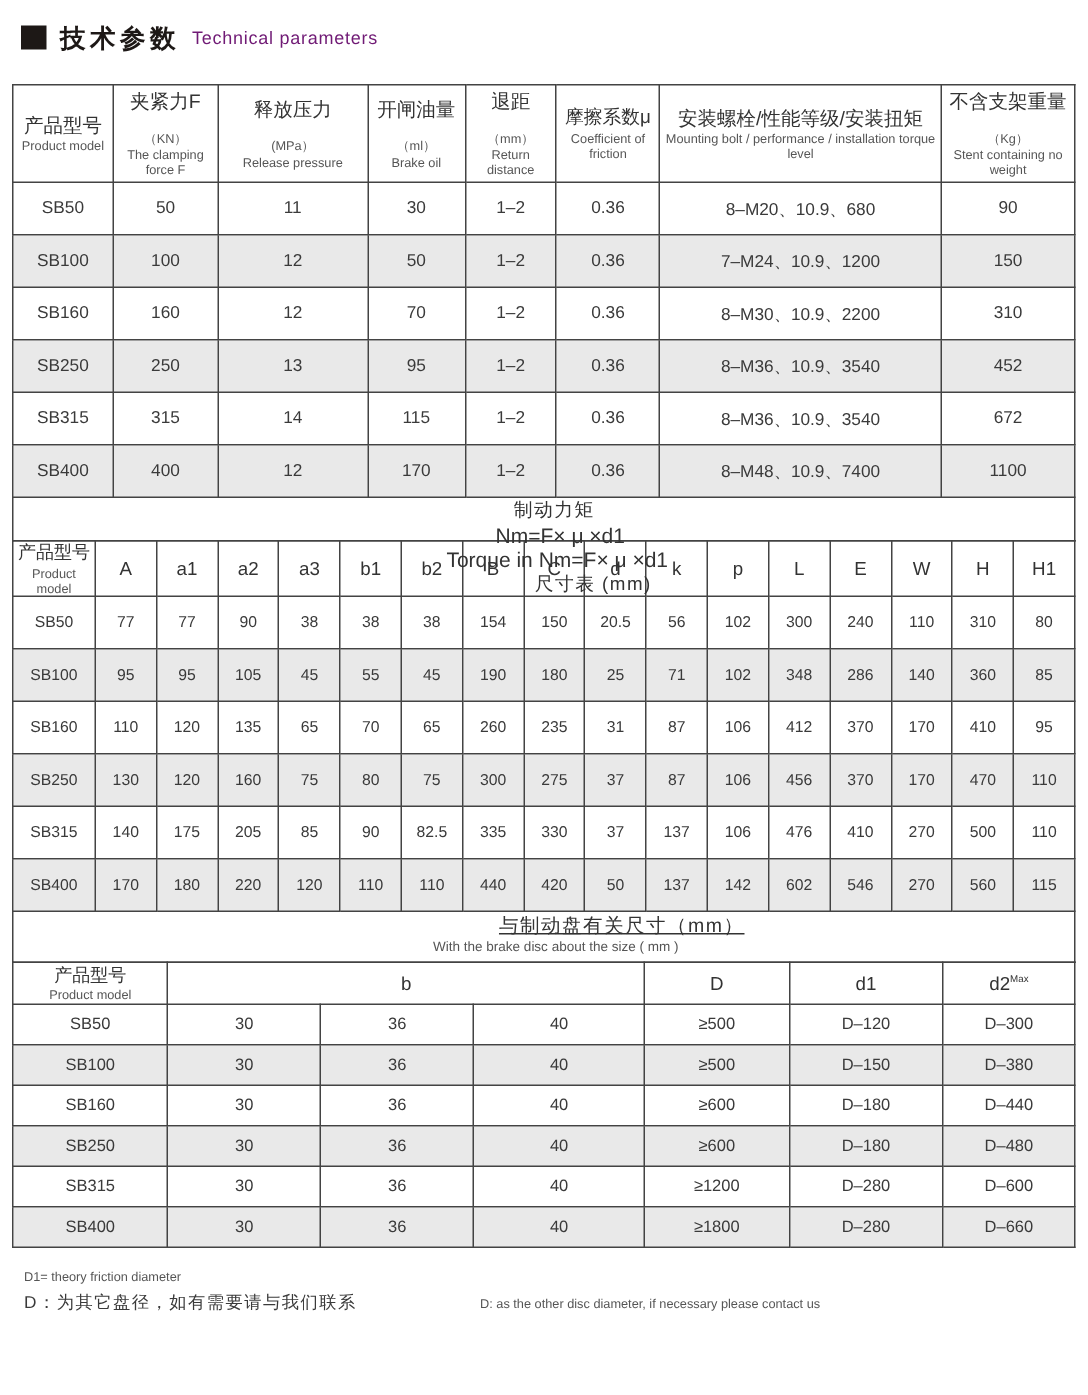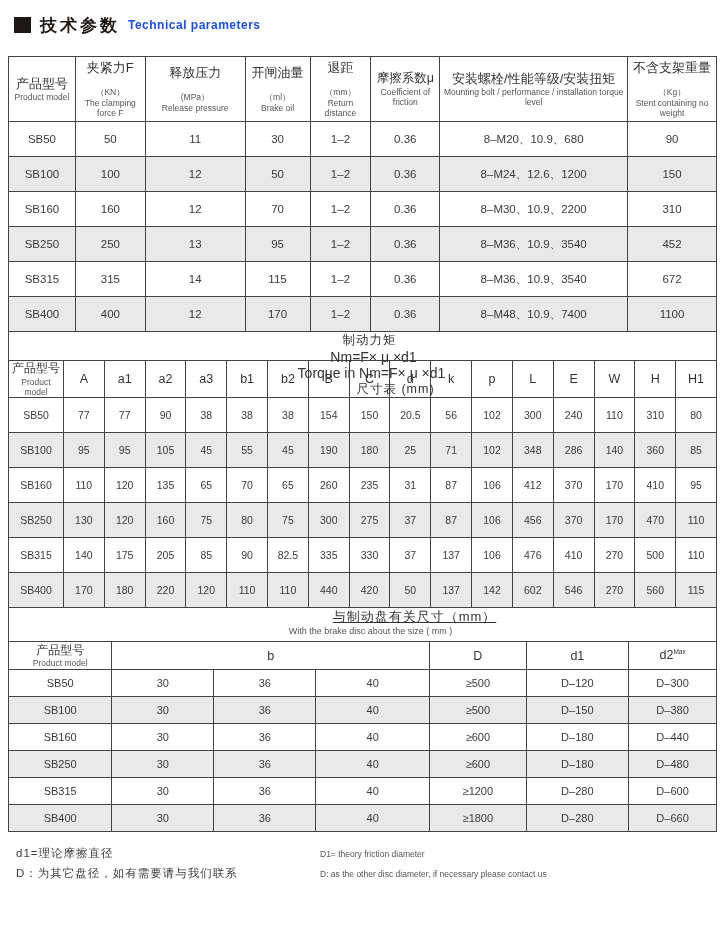--- a/index.html
+++ b/index.html
@@ -13,21 +13,21 @@
   }
   .page { width: 582px; height: 930px; border-radius: 12px; }
 
   
   .title-row {
     display: flex; align-items: center;
     padding: 12px 0 0 14px; height: 38px;
   }
   .title-square { width: 17px; height: 16px; background: #1d1816; margin-right: 9px; }
   .title-zh { font-size: 17px; font-weight: bold; color: #1d1816; letter-spacing: 3px; }
-  .title-en { font-size: 12px; font-weight: bold; color: #1d4ed8; margin-left: 8px; letter-spacing: .5px; }
+  .title-en { font-size: 12px; font-weight: normal; color: #701a75; margin-left: 8px; letter-spacing: .5px; }
 
   .sheet { margin: 18px 8px 0 8px; width: 709px; }
 
   table { border-collapse: collapse; width: 709px; table-layout: fixed; }
   td, th {
     border: 1px solid #434343;
     text-align: center; vertical-align: middle;
     padding: 0; font-weight: normal;
     overflow: hidden;
   }
@@ -153,21 +153,21 @@
             <td>8–M20、10.9、680</td>
             <td>90</td>
           </tr>
           <tr class="alt">
             <td>SB100</td>
             <td>100</td>
             <td>12</td>
             <td>50</td>
             <td>1–2</td>
             <td>0.36</td>
-            <td>8–M24、12.6、1200</td>
+            <td>7–M24、10.9、1200</td>
             <td>150</td>
           </tr>
           <tr>
             <td>SB160</td>
             <td>160</td>
             <td>12</td>
             <td>70</td>
             <td>1–2</td>
             <td>0.36</td>
             <td>8–M30、10.9、2200</td>
@@ -457,21 +457,20 @@
             <td>D–280</td>
             <td>D–660</td>
           </tr>
         </tbody>
     </table>
 
   </div>
 
   <div class="notes">
     <div class="note-row">
-      <span class="note-zh">d1=理论摩擦直径</span>
       <span class="note-en">D1= theory friction diameter</span>
     </div>
     <div class="note-row">
       <span class="note-zh">D：为其它盘径，如有需要请与我们联系</span>
       <span class="note-en">D: as the other disc diameter, if necessary please contact us</span>
     </div>
   </div>
 
 </div>
 

